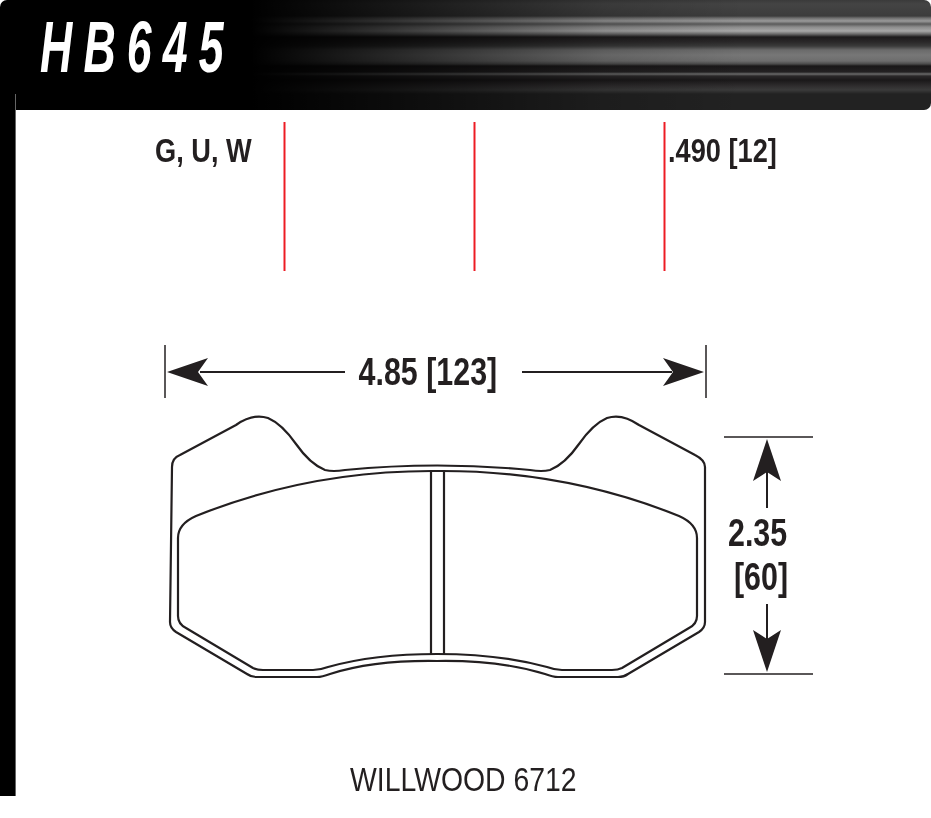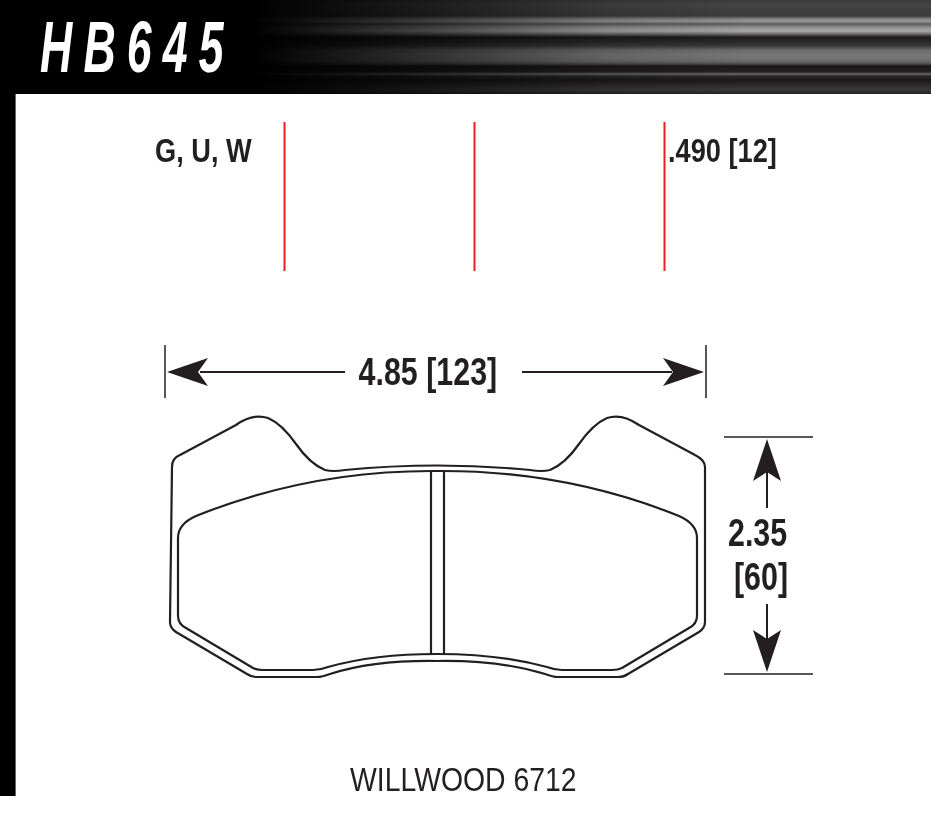--- a/index.html
+++ b/index.html
@@ -1,28 +1,29 @@
 <!DOCTYPE html>
 <html><head>
   <meta charset="utf-8">
   <style>
     html, body { margin: 0; padding: 0; background: #ffffff; }
     body { width: 931px; height: 818px; position: relative; overflow: hidden; font-family: "Liberation Sans", sans-serif; }
 
     .header {
-      position: absolute; left: 0; top: 0; width: 931px; height: 94px;
+      position: absolute; left: 0; top: 0; width: 931px; height: 110px;
       background:
         linear-gradient(90deg, #000 0%, #000 27%, rgba(0,0,0,0.6) 45%, rgba(0,0,0,0.15) 65%, rgba(0,0,0,0) 80%),
         linear-gradient(180deg,
           #3a3a3a 0px, #444 4px, #3c3c3c 16px,
           #6e6e6e 18px, #9a9a9a 21px, #5a5a5a 24px, #8c8c8c 27px, #a8a8a8 31px, #6a6a6a 34px,
           #1d1b1c 37px, #2a2829 42px, #3a3a3a 46px,
           #6a6a6a 50px, #777 55px, #6d6d6d 61px, #4a4a4a 64px,
           #1a1819 66px, #232122 72px, #6a6a6a 74px, #2a2829 76px,
           #1a1819 80px, #2f2d2e 86px, #3a3a3a 90px, #222 94px);
+      border-radius: 7px;
     }
     .header-title {
       position: absolute; left: 40px; top: 14px; height: 66px;
       color: #ffffff; font-weight: bold; font-size: 72px; line-height: 66px;
       letter-spacing: 18px; font-style: italic;
       transform: scaleX(0.62); transform-origin: left top;
       white-space: nowrap;
     }
     .left-bar {
       position: absolute; left: 0; top: 94px; width: 15px; height: 702px;

